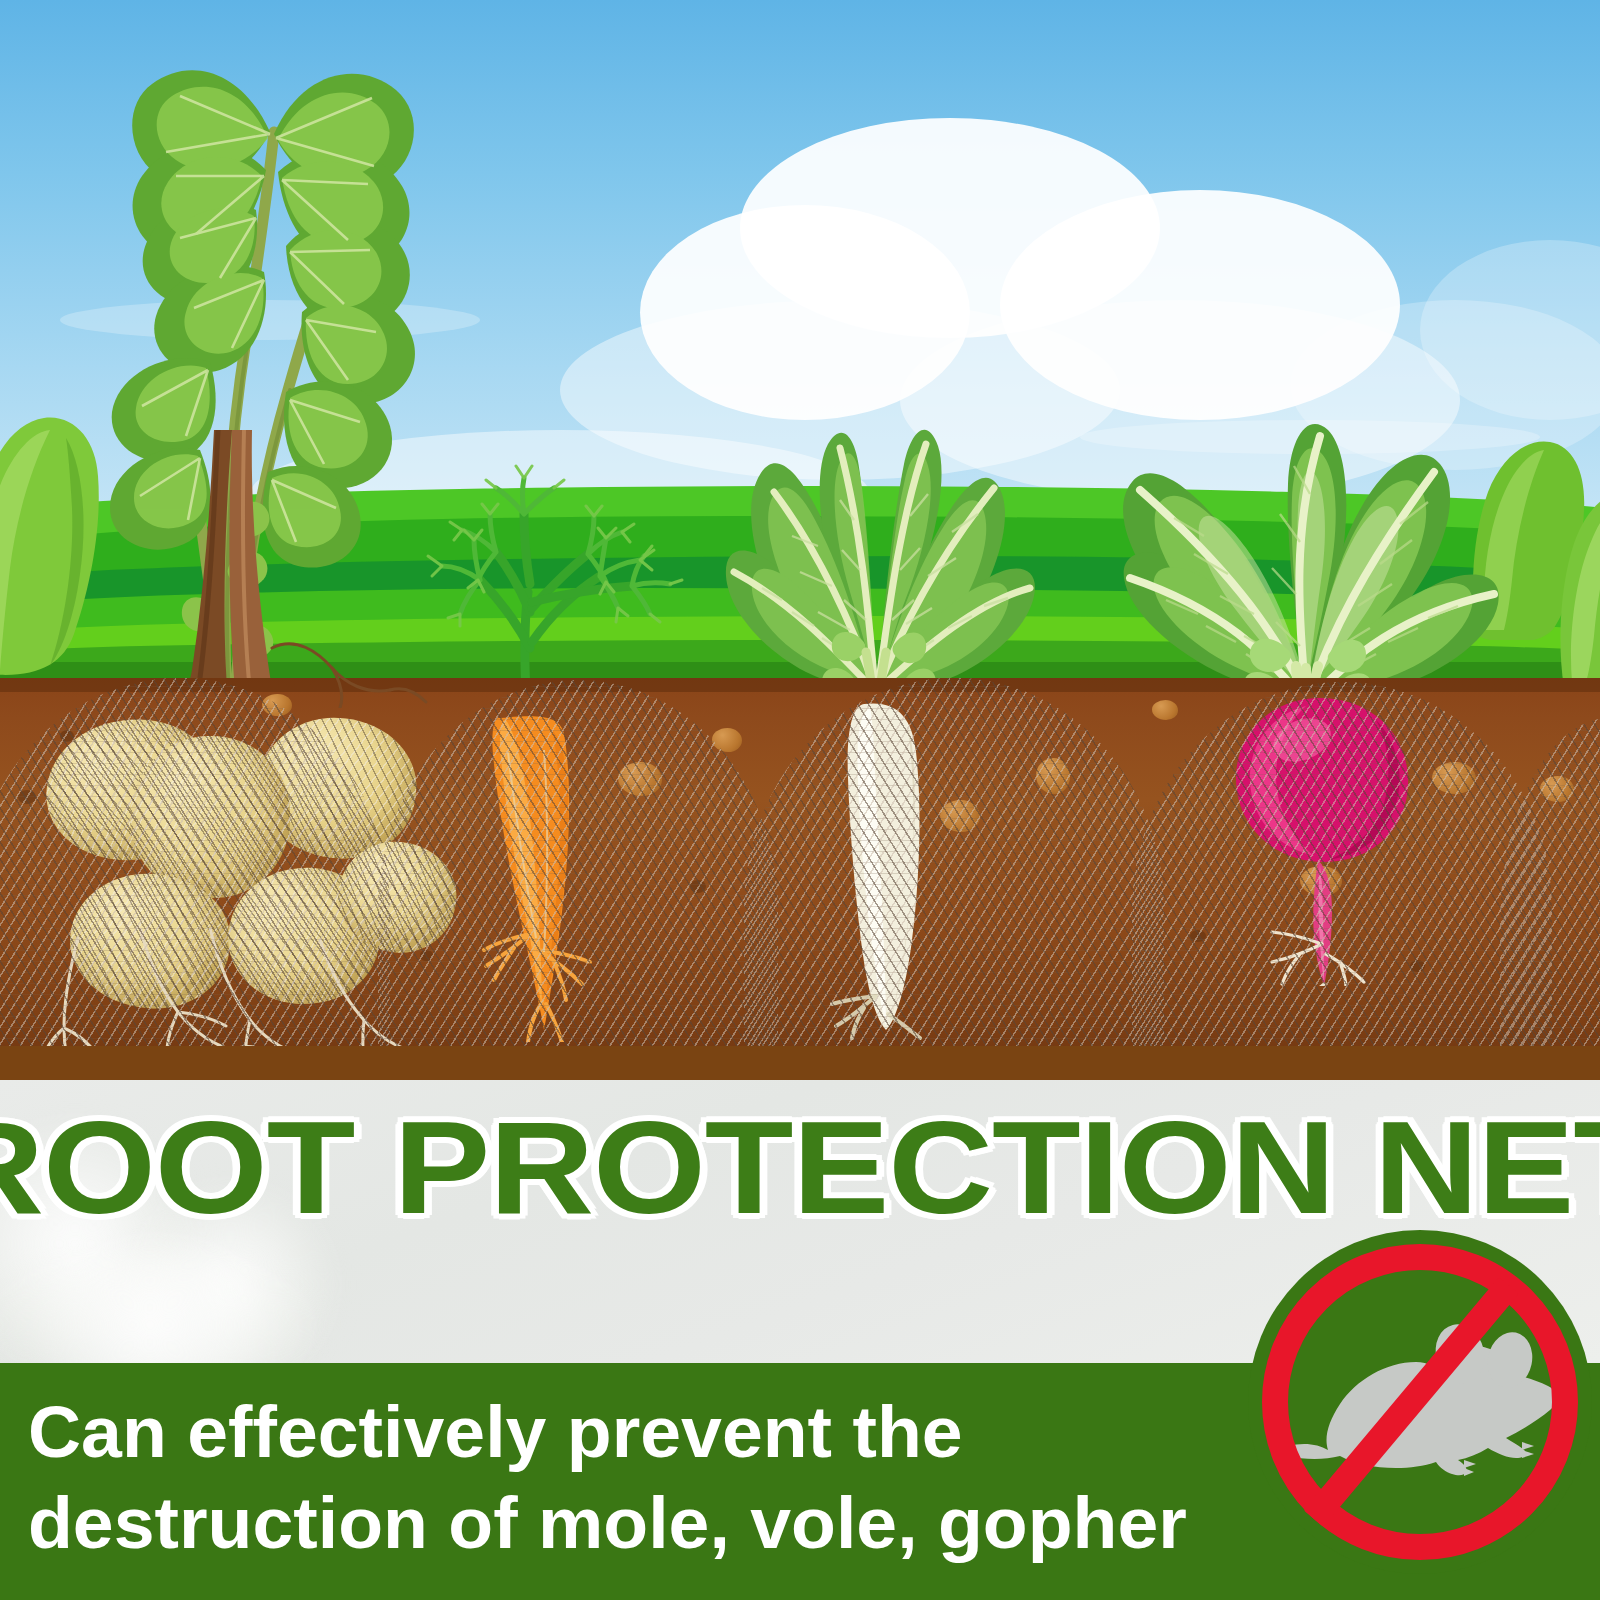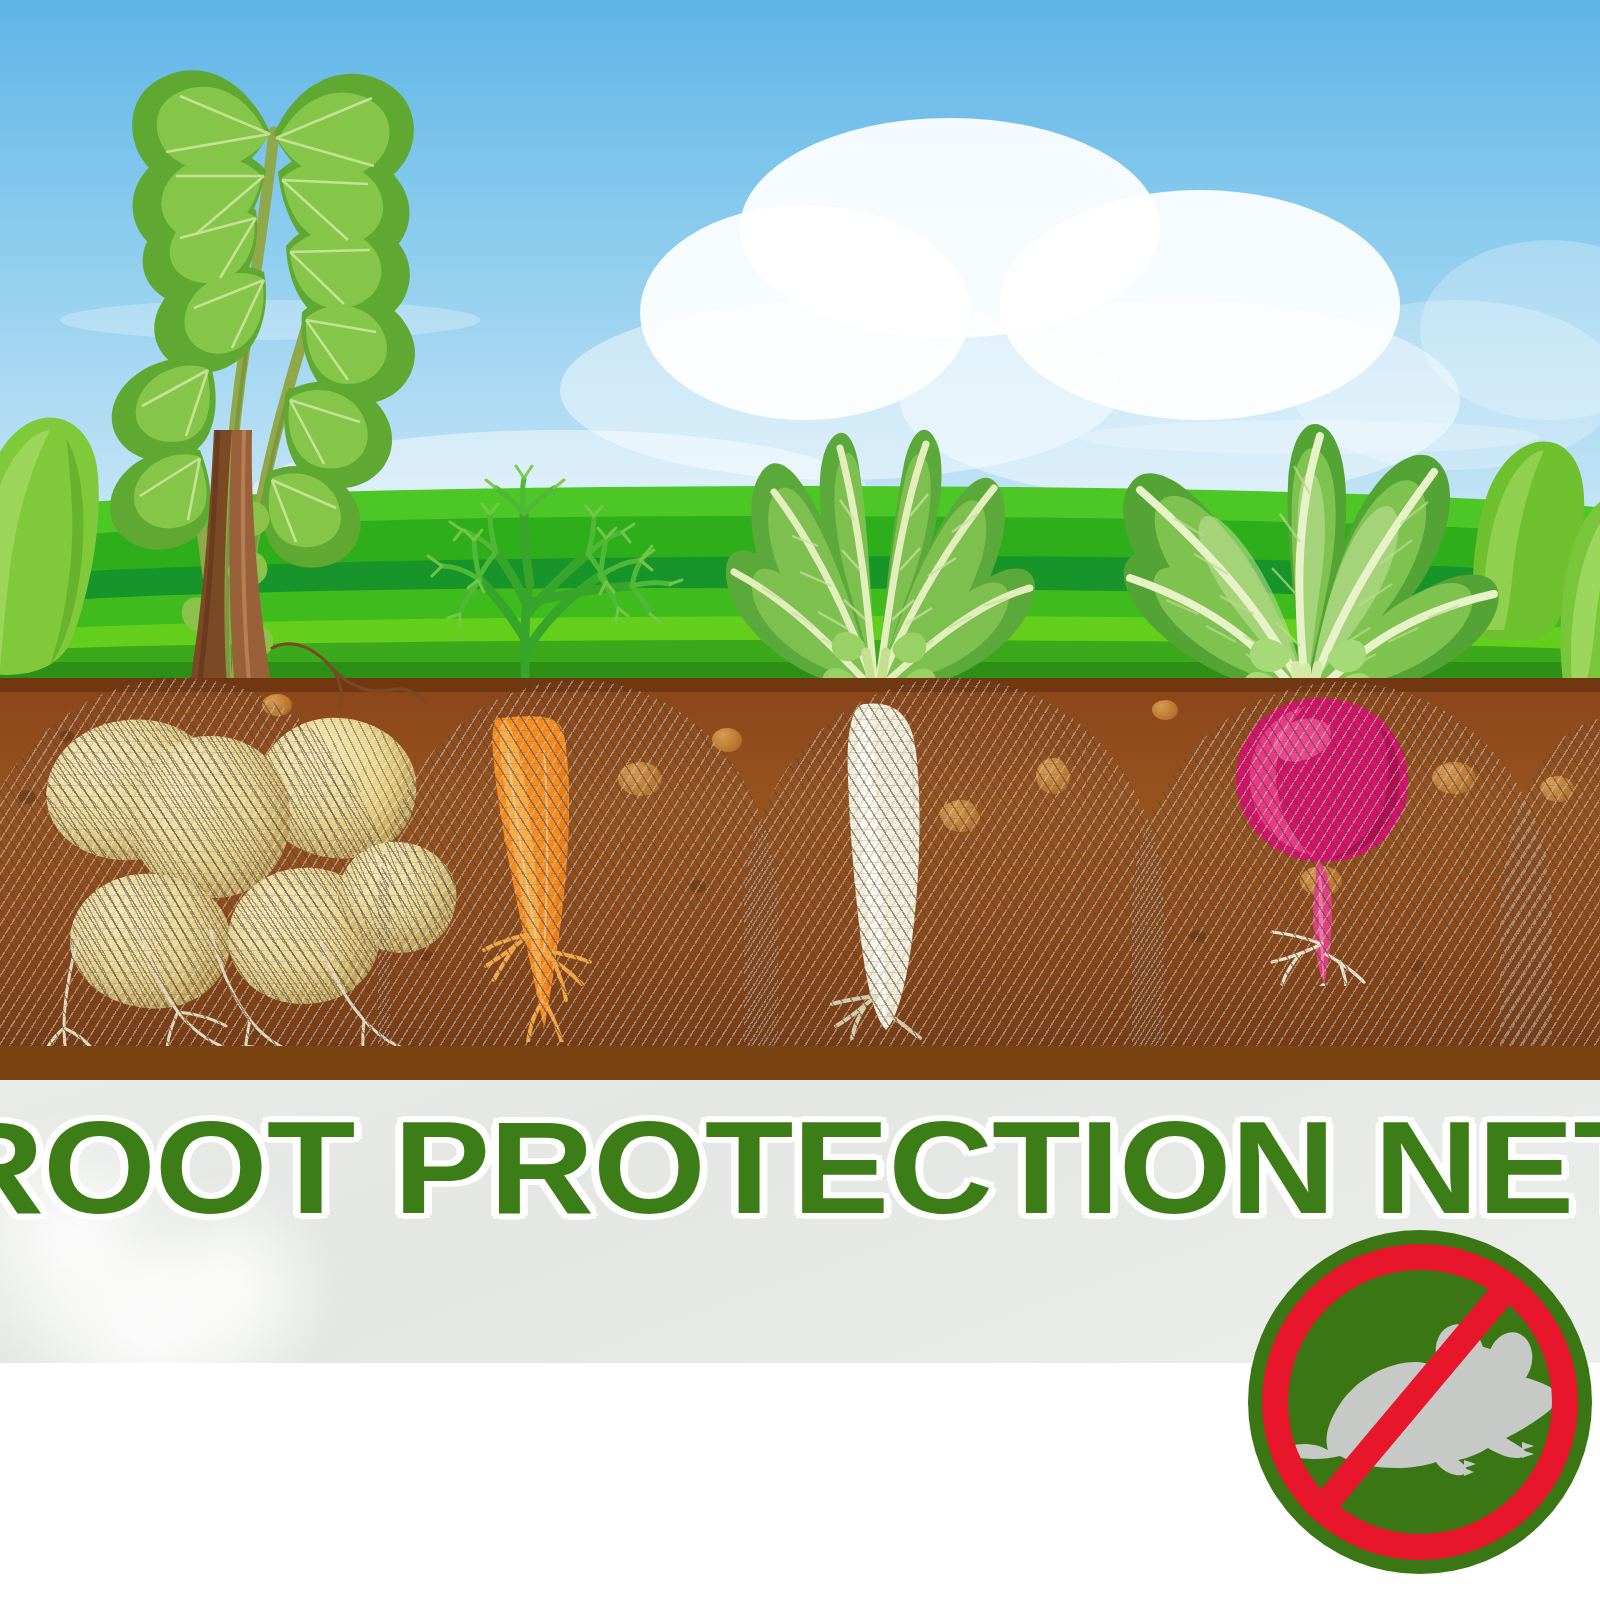--- a/index.html
+++ b/index.html
@@ -488,20 +488,26 @@
     <div class="soil-bottom"></div>
   </div>
 
   <div class="title-panel">
     <div class="ghost" style="left:-40px;top:44px;width:230px;height:240px;"></div>
     <div class="ghost" style="left:130px;top:110px;width:200px;height:190px;"></div>
     <div class="ghost" style="left:-10px;top:170px;width:320px;height:150px;"></div>
     <h1 class="title-text">ROOT PROTECTION NET</h1>
   </div>
 
+  <div class="banner">
+    <div class="banner-text">
+      <span class="banner-line">Can effectively prevent the</span>
+      <span class="banner-line">destruction of mole, vole, gopher</span>
+    </div>
+  </div>
 
   <div class="badge">
     <div class="badge-disc"></div>
     <svg class="mouse-svg" width="290" height="170" viewBox="0 0 290 170">
       <g fill="#C6C9C6">
         <path d="M196,28 C178,28 166,42 164,58 C160,50 150,44 138,44
                  C108,44 78,62 62,86 C50,104 46,120 50,132
                  C40,126 26,124 10,128 C2,130 0,136 8,138
                  C28,142 46,142 62,138 C76,146 96,150 118,150
                  C132,150 146,148 158,144 C162,150 168,154 174,156

